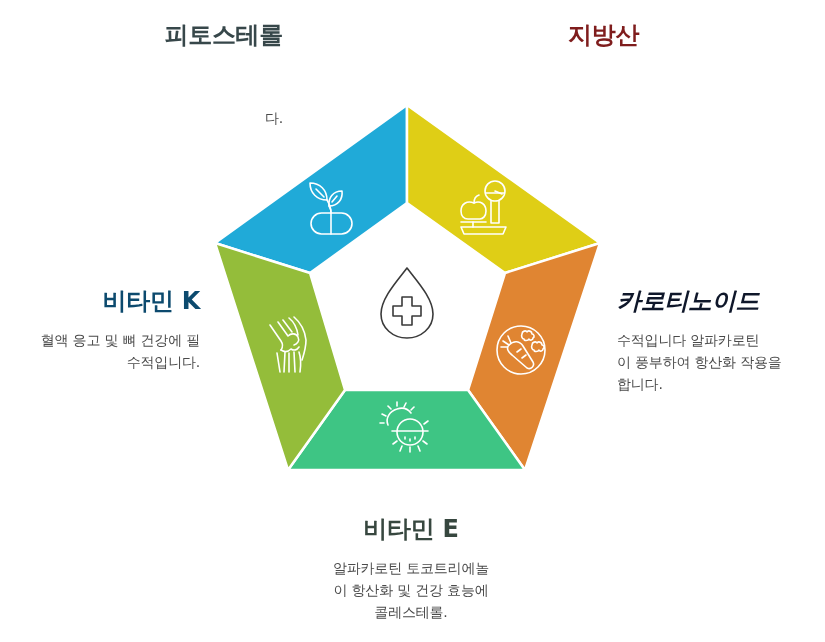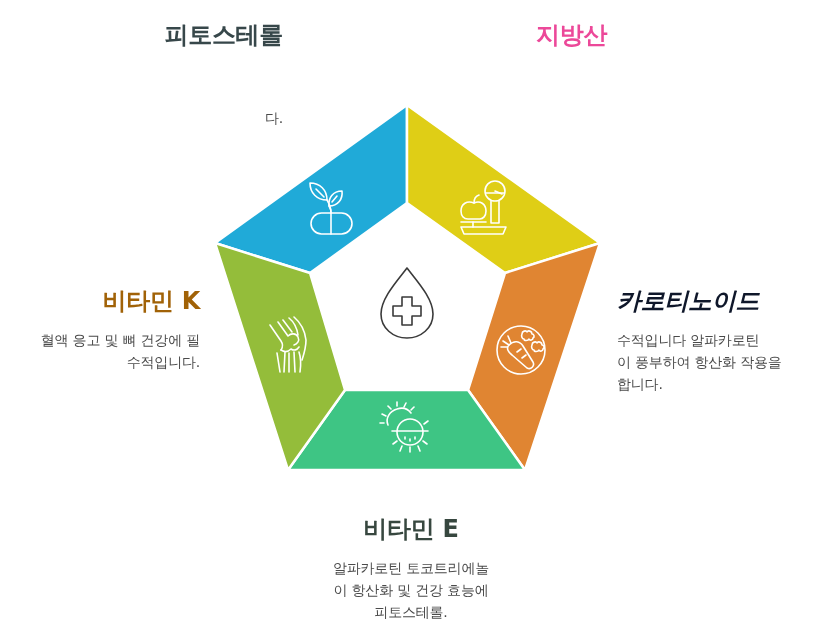--- a/index.html
+++ b/index.html
@@ -39,27 +39,27 @@
       letter-spacing: -0.2px;
     }
     .align-right { text-align: right; }
     .align-left { text-align: left; }
     .align-center { text-align: center; }
 
     #lbl-phyto { left: 85px; top: 22px; width: 198px; }
     #lbl-phyto .label-title { color: #37474a; }
 
     #lbl-fat { left: 536px; top: 22px; width: 200px; }
-    #lbl-fat .label-title { color: #ec4899; }
+    #lbl-fat .label-title { color: #7f1d1d; margin-left: 32px; }
 
     #lbl-carot { left: 617px; top: 288px; width: 200px; }
     #lbl-carot .label-title { color: #0f172a; font-style: italic; }
 
     #lbl-vitk { left: 10px; top: 288px; width: 190px; }
-    #lbl-vitk .label-title { color: #a16207; }
+    #lbl-vitk .label-title { color: #0c4a6e; }
 
     #lbl-vite { left: 300px; top: 516px; width: 222px; }
     #lbl-vite .label-title { color: #37473f; }
   </style>
 </head>
 <body>
 
 <svg class="diagram" width="825" height="642" viewBox="0 0 825 642" xmlns="http://www.w3.org/2000/svg">
 
   <polygon points="407,105 407,203 310,273 215,243" fill="#20aad8" stroke="#ffffff" stroke-width="2.5" stroke-linejoin="round"></polygon>
@@ -195,15 +195,15 @@
     <span>혈액 응고 및 뼈 건강에 필</span><br>
     <span>수적입니다.</span>
   </p>
 </div>
 
 <div class="label-block align-center" id="lbl-vite">
   <div class="label-title">비타민 E</div>
   <p class="label-desc">
     <span>알파카로틴 토코트리에놀</span><br>
     <span>이 항산화 및 건강 효능에</span><br>
-    <span>피토스테롤.</span>
+    <span>콜레스테롤.</span>
   </p>
 </div>
 
 </body></html>

